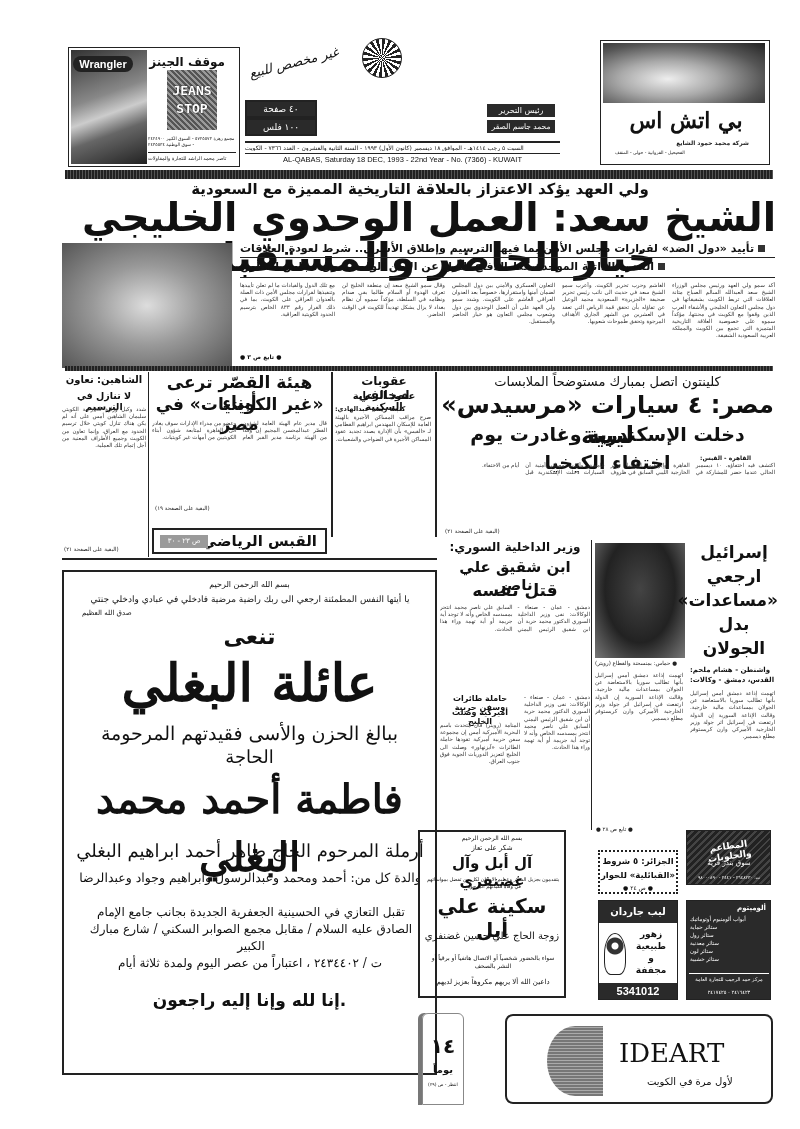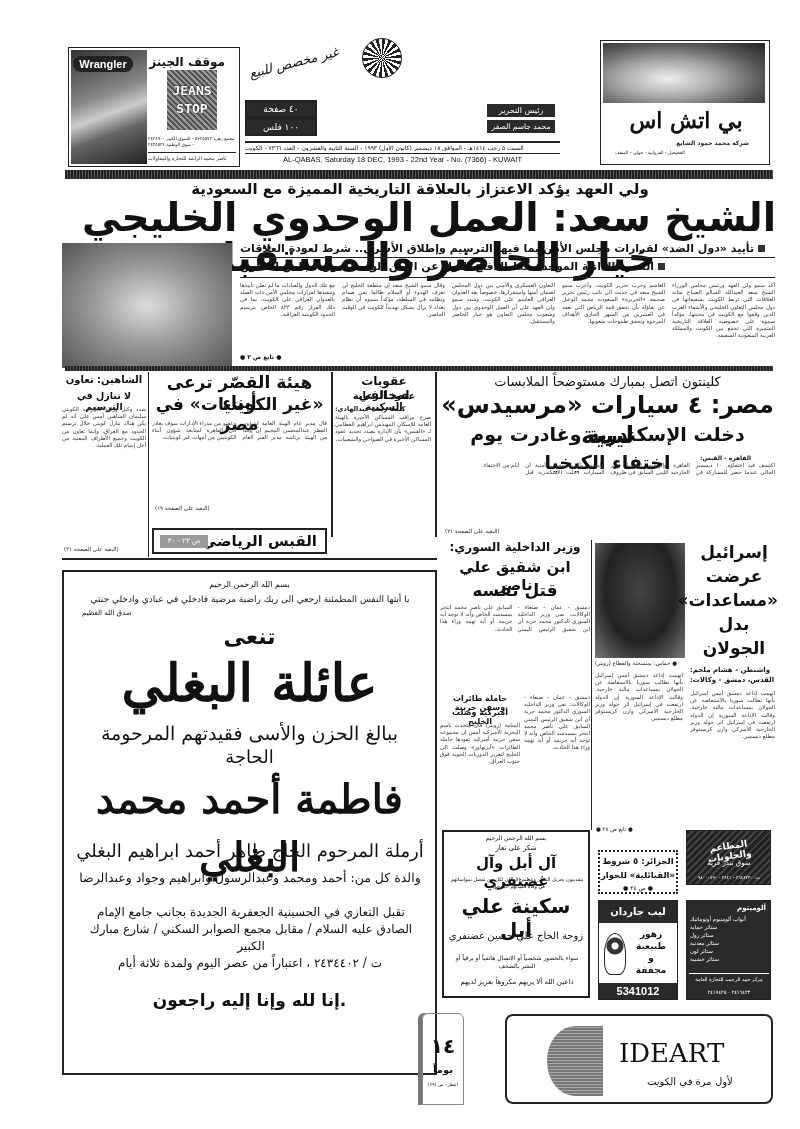--- a/index.html
+++ b/index.html
@@ -129,21 +129,21 @@
 
 <div class="abs rtl b c" style="left:440px;top:694px;width:80px;font-size:8px;">حاملة طائرات وسفن حربية</div>
 <div class="abs rtl b c" style="left:440px;top:708px;width:80px;font-size:8px;">أميركية وصلت الخليج</div>
 <div class="col" style="left:440px;top:722px;width:80px;height:100px;">المنامة (رويتر) قال متحدث باسم البحرية الأميركية أمس إن مجموعة سفن حربية أميركية تقودها حاملة الطائرات «آيزنهاور» وصلت الى الخليج لتعزيز الدوريات الجوية فوق جنوب العراق.</div>
 <div class="col" style="left:524px;top:694px;width:66px;height:130px;">دمشق - عمان - صنعاء - الوكالات: نفى وزير الداخلية السوري الدكتور محمد حربة أن ابن شقيق الرئيس اليمني السابق علي ناصر محمد انتحر بمسدسه الخاص وأنه لا توجد أية جريمة أو أية تهمة وراء هذا الحادث.</div>
 
 <div class="photo" style="left:595px;top:543px;width:90px;height:115px;"></div>
 <div class="abs tiny rtl" style="left:595px;top:660px;width:92px;">● حماس: بمنسحنة والقطاع (رويتر)</div>
 <div class="abs rtl b" style="left:690px;top:540px;width:88px;font-size:17px;line-height:24px;text-align:center;">
   <div>إسرائيل</div>
-  <div>عرضت</div>
+  <div>ارجعي</div>
   <div>«مساعدات»</div>
   <div>بدل</div>
   <div>الجولان</div>
 </div>
 <div class="col" style="left:595px;top:672px;width:88px;height:150px;">اتهمت إذاعة دمشق أمس إسرائيل بأنها تطالب سوريا بالاستعاضة عن الجولان بمساعدات مالية خارجية. وقالت الإذاعة السورية إن الدولة ارتفعت في إسرائيل اثر جولة وزير الخارجية الأميركي وارن كريستوفر مطلع ديسمبر.</div>
 <div class="abs rtl b" style="left:690px;top:665px;width:85px;font-size:7px;line-height:10px;">واشنطن - هشام ملحم: القدس، دمشق - وكالات:</div>
 <div class="col" style="left:690px;top:690px;width:85px;height:132px;">اتهمت إذاعة دمشق أمس إسرائيل بأنها تطالب سوريا بالاستعاضة عن الجولان بمساعدات مالية خارجية. وقالت الإذاعة السورية إن الدولة ارتفعت في إسرائيل اثر جولة وزير الخارجية الأميركي وارن كريستوفر مطلع ديسمبر.</div>
 <div class="abs tiny" style="left:596px;top:826px;">● تابع ص ٢٨ ●</div>
 
 <div class="rule v" style="left:591px;top:540px;height:290px;"></div>
@@ -157,21 +157,21 @@
   <div class="abs c" style="left:0;top:174px;width:100%;font-size:18px;font-family:'DejaVu Serif',serif;">الحاجة</div>
   <div class="abs c" style="left:0;top:150px;width:100%;font-size:19px;font-family:'DejaVu Serif',serif;">ببالغ الحزن والأسى فقيدتهم المرحومة</div>
   <div class="abs c b" style="left:0;top:198px;width:100%;font-size:40px;line-height:58px;font-family:'DejaVu Serif',serif;">فاطمة أحمد محمد البغلي</div>
   <div class="abs c" style="left:6px;top:268px;width:360px;font-size:18px;font-family:'DejaVu Serif',serif;">أرملة المرحوم الحاج طاهر أحمد ابراهيم البغلي</div>
   <div class="abs c" style="left:6px;top:298px;width:360px;font-size:12.5px;font-family:'DejaVu Serif',serif;">والدة كل من: أحمد ومحمد وعبدالرسول وابراهيم وجواد وعبدالرضا</div>
   <div class="abs c" style="left:22px;top:332px;width:330px;font-size:12px;line-height:17px;font-family:'DejaVu Serif',serif;">تقبل التعازي في الحسينية الجعفرية الجديدة بجانب جامع الإمام الصادق عليه السلام / مقابل مجمع الصوابر السكني / شارع مبارك الكبير</div>
   <div class="abs c" style="left:6px;top:384px;width:360px;font-size:12px;font-family:'DejaVu Serif',serif;">ت / ٢٤٣٤٤٠٢ ، اعتباراً من عصر اليوم ولمدة ثلاثة أيام</div>
   <div class="abs c b" style="left:0;top:418px;width:100%;font-size:17px;">إنا لله وإنا إليه راجعون.</div>
 </div>
 
-<div class="box" style="left:442px;top:830px;width:148px;height:168px;border-width:2px;">
+<div class="box" style="left:418px;top:830px;width:148px;height:168px;border-width:2px;">
   <div class="abs c" style="left:0;top:2px;width:100%;font-size:6px;font-family:'DejaVu Serif',serif;">بسم الله الرحمن الرحيم</div>
   <div class="abs c" style="left:0;top:12px;width:100%;font-size:7px;font-family:'DejaVu Serif',serif;">شكر على تعاز</div>
   <div class="abs c b" style="left:0;top:22px;width:100%;font-size:15px;">آل أبل وآل غضنفري</div>
   <div class="abs c" style="left:4px;top:44px;width:138px;font-size:5px;line-height:7px;font-family:'DejaVu Serif',serif;">يتقدمون بجزيل الشكر وعظيم الامتنان لكل من تفضل بمواساتهم في وفاة فقيدتهم المرحومة</div>
   <div class="abs c b" style="left:0;top:62px;width:100%;font-size:20px;">سكينة علي أبل</div>
   <div class="abs c" style="left:0;top:98px;width:100%;font-size:10px;font-family:'DejaVu Serif',serif;">زوجة الحاج علي حسين غضنفري</div>
   <div class="abs c" style="left:4px;top:122px;width:138px;font-size:6px;line-height:8px;">سواء بالحضور شخصياً أو الاتصال هاتفياً أو برقياً أو النشر بالصحف</div>
   <div class="abs c" style="left:2px;top:146px;width:142px;font-size:7px;font-family:'DejaVu Serif',serif;">داعين الله ألا يريهم مكروهاً بعزيز لديهم</div>
 </div>
 

